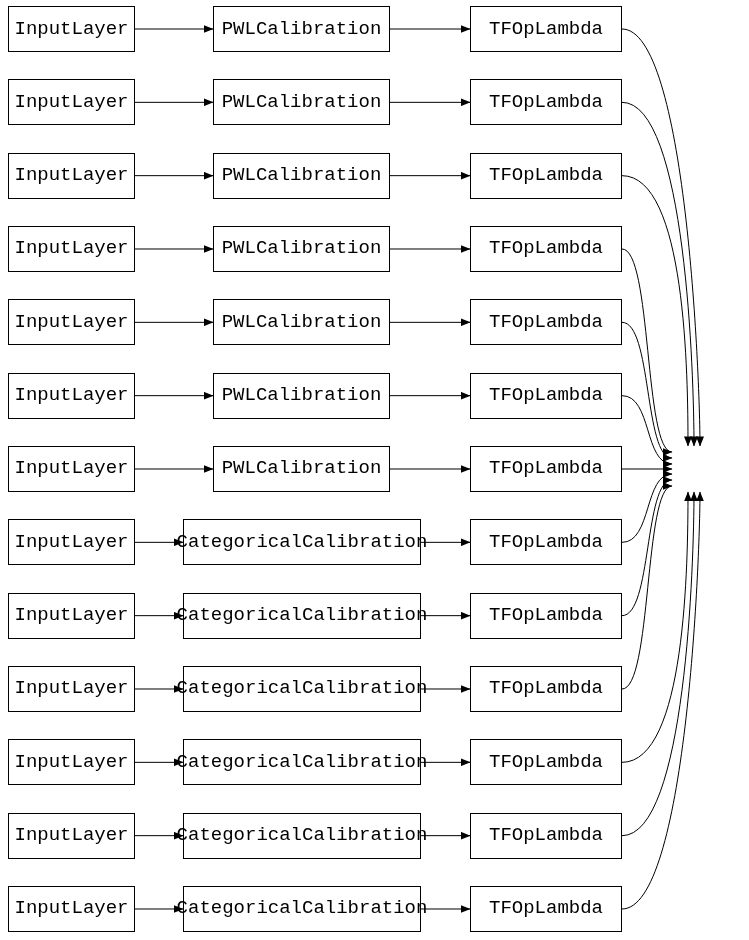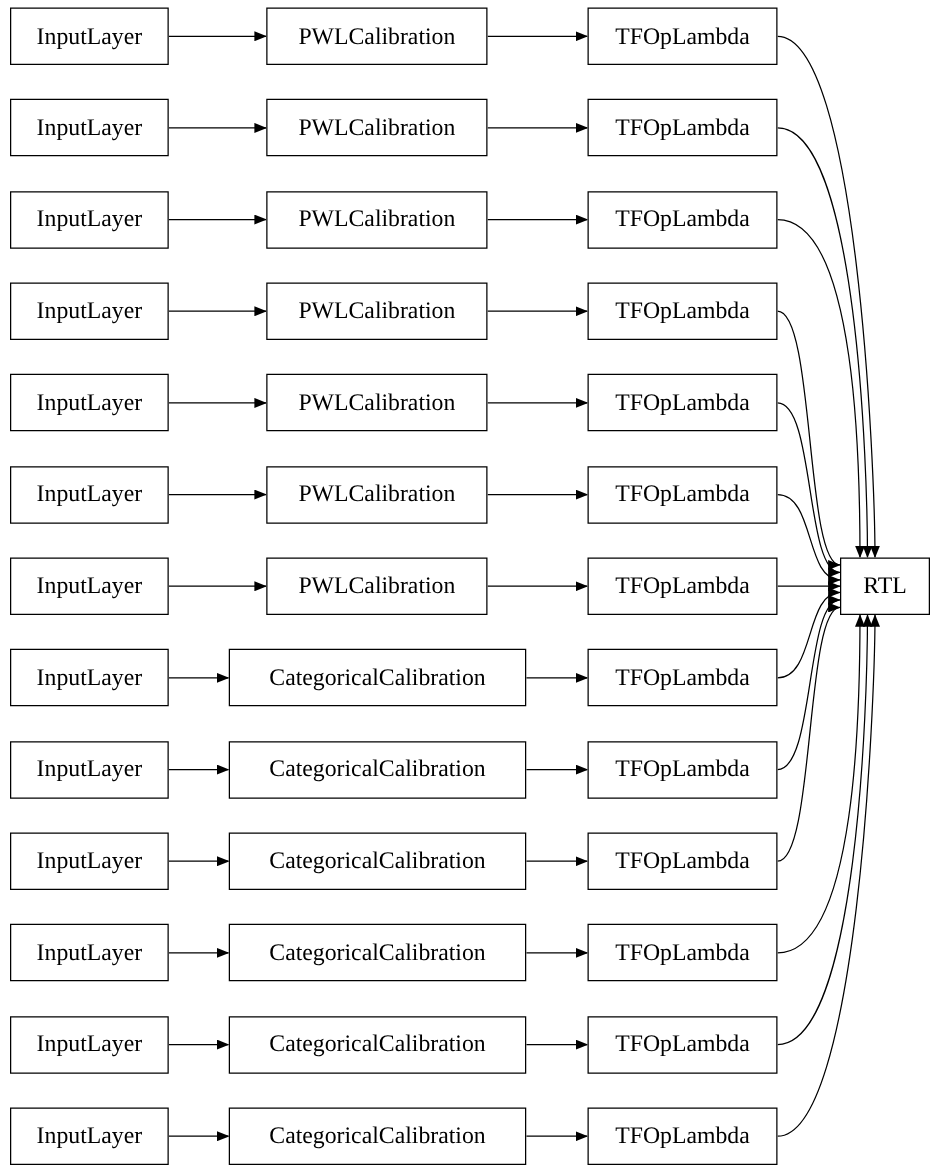--- a/index.html
+++ b/index.html
@@ -5,21 +5,21 @@
   html, body {
     margin: 0;
     padding: 0;
     background: var(--bg, #ffffff);
   }
   .canvas {
     position: relative;
     width: 749px;
     height: 940px;
     background: var(--bg, #ffffff);
-    font-family: Liberation Serif, serif;
+    font-family: Liberation Mono, monospace;
     overflow: hidden;
   }
   .canvas svg {
     position: absolute;
     left: 0;
     top: 0;
   }
   #nodes {
     position: absolute;
     left: 0;
@@ -213,17 +213,14 @@
       </div>
       <div class="node" style="left: 8px; top: 885.996px; width: 127px; height: 46px;">
         <span>InputLayer</span>
       </div>
       <div class="node" style="left: 183px; top: 885.996px; width: 238px; height: 46px;">
         <span>CategoricalCalibration</span>
       </div>
       <div class="node" style="left: 470px; top: 885.996px; width: 152px; height: 46px;">
         <span>TFOpLambda</span>
       </div>
-      <div class="node" style="left: 672px; top: 445.998px; width: 72px; height: 46px;">
-        <span>RTL</span>
-      </div>
     </div>
 </div>
 
 </body></html>

